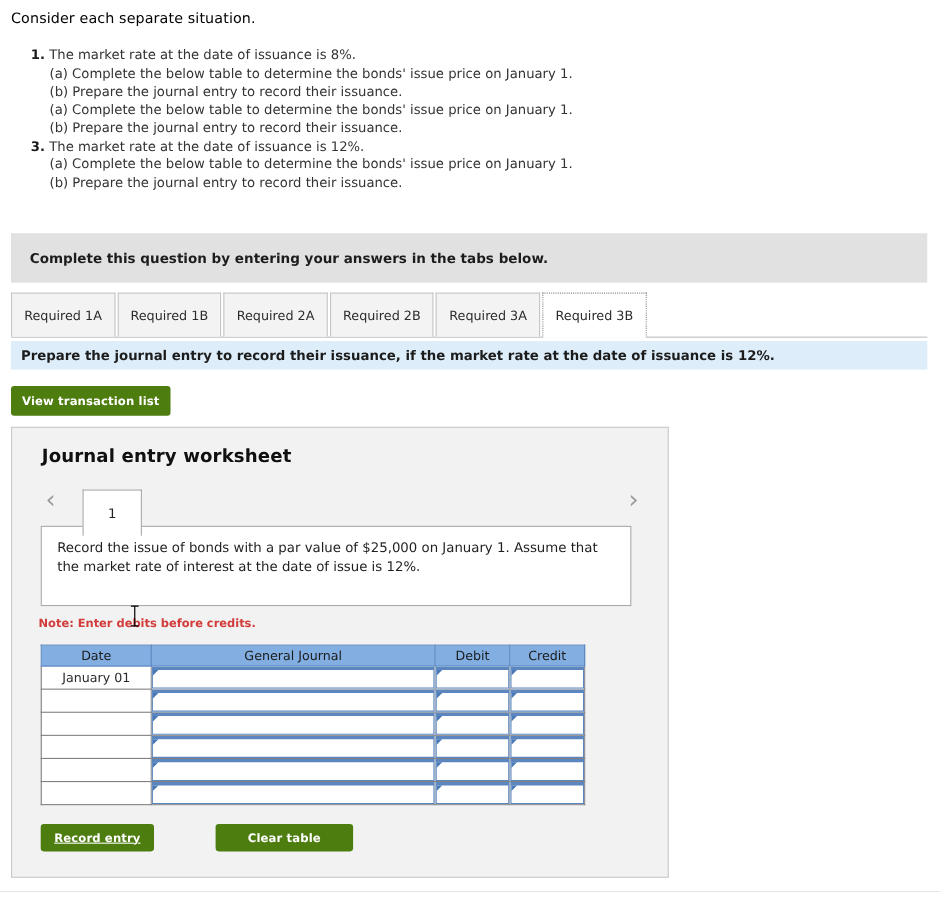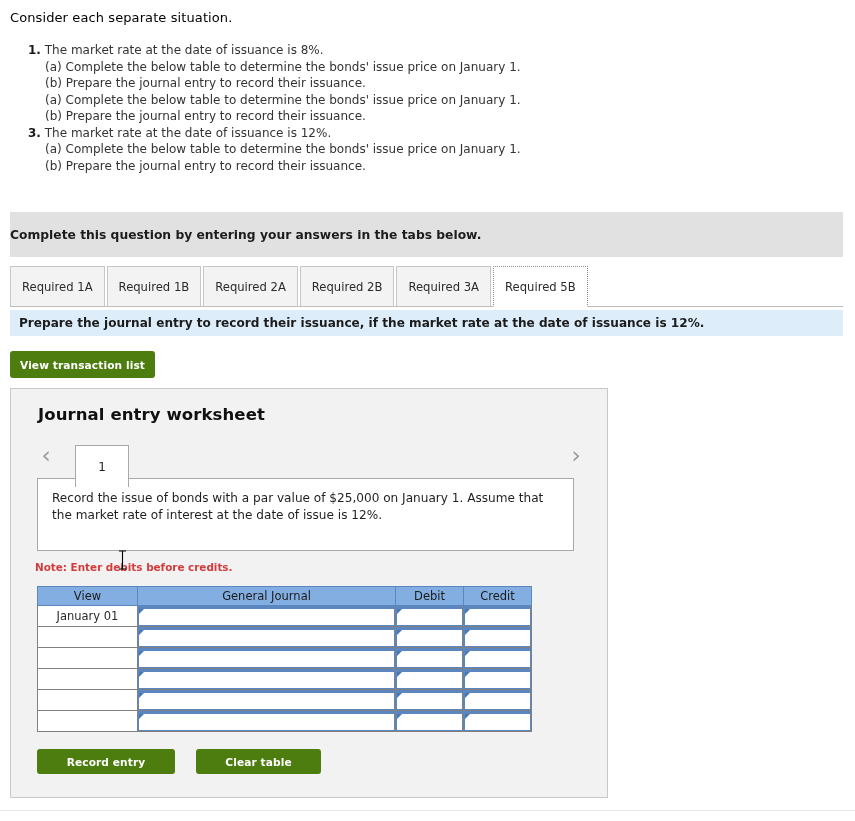--- a/index.html
+++ b/index.html
@@ -37,21 +37,21 @@
   
   .instruction-bar {
     position: absolute;
     left: 10px; top: 212px;
     width: 833px; height: 45px;
     background: #e1e1e1;
     display: flex;
     align-items: center;
   }
   .instruction-bar .txt {
-    padding-left: 0;
+    padding-left: 17px;
     font-size: 12.3px;
     font-weight: bold;
     color: #1c1c1c;
   }
 
   
   .tabstrip {
     position: absolute;
     left: 10px; top: 266px;
     width: 833px; height: 41px;
@@ -240,21 +240,21 @@
     left: 0; top: 0;
     border-top: 5px solid #4779b7;
     border-right: 5px solid transparent;
   }
   .td-input { border: 1px solid #808080; padding: 0; background: #f2f2f2; }
 
   
   .btn-record {
     position: absolute;
     left: 26px; top: 360px;
-    width: 138px; height: 25px;
+    width: 103px; height: 25px; text-decoration: underline;
   }
   .btn-clear {
     position: absolute;
     left: 185px; top: 360px;
     width: 125px; height: 25px;
   }
   .btn-viewgj {
     position: absolute;
     left: 432px; top: 360px;
     width: 138px; height: 25px;
@@ -304,21 +304,21 @@
 <div class="instruction-bar">
   <span class="txt">Complete this question by entering your answers in the tabs below.</span>
 </div>
 
 <div class="tabstrip">
   <div class="tab">Required 1A</div>
   <div class="tab">Required 1B</div>
   <div class="tab">Required 2A</div>
   <div class="tab">Required 2B</div>
   <div class="tab">Required 3A</div>
-  <div class="tab active">Required 5B</div>
+  <div class="tab active">Required 3B</div>
 </div>
 
 <div class="subinstruction">
   <span class="txt">Prepare the journal entry to record their issuance, if the market rate at the date of issuance is 12%.</span>
 </div>
 
 <button class="btn btn-view-transaction">View transaction list</button>
 
 <div class="panel">
 
@@ -336,21 +336,21 @@
 
   <table class="jtable">
     <colgroup>
       <col class="col-date">
         <col class="col-gj">
         <col class="col-debit">
         <col class="col-credit">
     </colgroup>
     <thead>
       <tr>
-        <th>View</th>
+        <th>Date</th>
         <th>General Journal</th>
         <th>Debit</th>
         <th>Credit</th>
       </tr>
     </thead>
     <tbody>
       <tr>
         <td class="date-cell">January 01</td>
         <td class="td-input">
             <div class="cellinput"></div>

